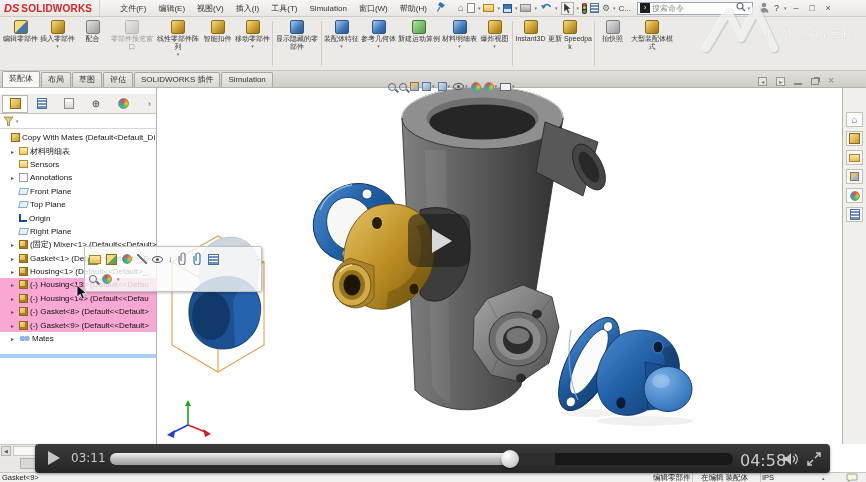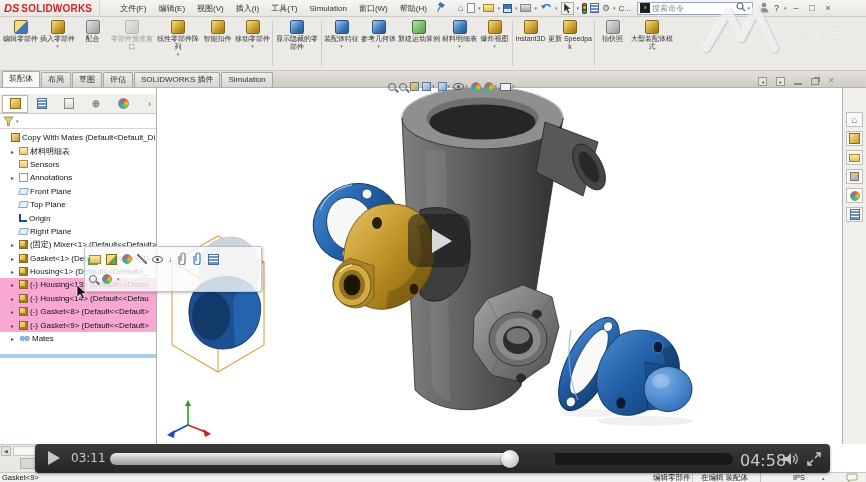--- a/index.html
+++ b/index.html
@@ -660,21 +660,21 @@
         </svg>
     </span>
   </div>
 
   <div class="statusbar">
     <span class="sb" style="left:2px">Gasket&lt;9&gt;</span>
     <span class="sb" style="left:653px">编辑零部件</span>
     <span class="sbdiv" style="left:692px"></span>
     <span class="sb" style="left:701px">在编辑 装配体</span>
     <span class="sbdiv" style="left:760px"></span>
-    <span class="sb" style="left:793px">IPS</span>
+    <span class="sb" style="left:762px">IPS</span>
     <span class="sb" style="left:822px;color:#666;font-size:5px">▴</span>
     <span class="sb" style="left:846px;top:0">
       <svg width="12" height="10">
           <path d="M1,1 H11 V7 H5 L2,9.5 L3,7 H1 Z" fill="#f4f7ec" stroke="#8a9a6a" stroke-width="0.8"></path>
         </svg>
     </span>
   </div>
 
   <div class="wm">
     <svg width="170" height="54">

